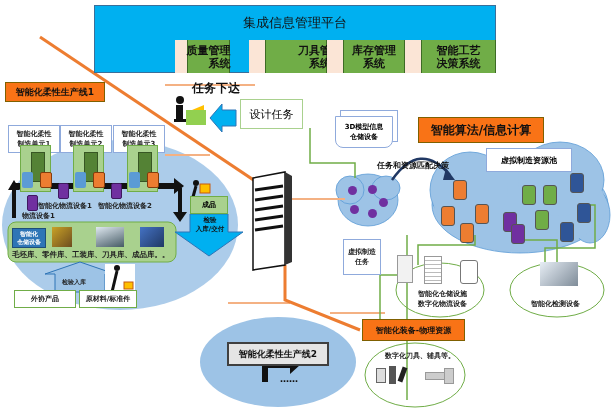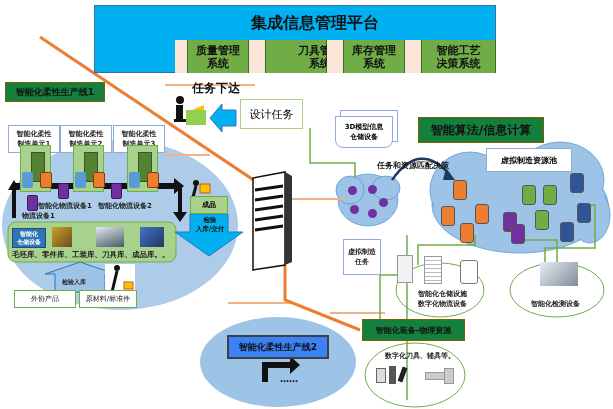--- a/index.html
+++ b/index.html
@@ -1,28 +1,28 @@
 <!DOCTYPE html>
 <html><head>
 <meta charset="utf-8">
 <style>
   html,body{margin:0;padding:0;background:#fff;}
   body{width:613px;height:409px;position:relative;overflow:hidden;font-family:"DejaVu Sans",sans-serif;}
   .abs{position:absolute;}
   svg{position:absolute;left:0;top:0;}
   
   #platform{left:94px;top:5px;width:402px;height:68px;border:1px solid #3a6f9a;background:#00b0f0;box-sizing:border-box;}
-  #platform-title{left:0;top:0;width:100%;height:34px;text-align:center;line-height:34px;font-size:16px;font-weight:bold;color:#111;padding-left:20px;}
+  #platform-title{left:0;top:0;width:100%;height:34px;text-align:center;line-height:34px;font-size:13px;font-weight:normal;color:#111;}
   .sys{top:34px;height:33px;background:#70ad47;border-right:1px solid #3d6b25;border-left:1px solid #3d6b25;box-sizing:border-box;font-size:11px;font-weight:bold;color:#111;display:flex;align-items:center;justify-content:center;text-align:center;line-height:13px;}
   .gap{top:34px;height:33px;background:#fbe5d6;}
-  .yellow-box{background:#15803d;border:1px solid #7f6000;box-sizing:border-box;font-weight:bold;color:#111;display:flex;align-items:center;justify-content:center;}
+  .yellow-box{background:#f97316;border:1px solid #7f6000;box-sizing:border-box;font-weight:bold;color:#111;display:flex;align-items:center;justify-content:center;}
   .bubble{background:#fff;border:1px solid #8faadc;box-sizing:border-box;font-size:7px;font-weight:bold;text-align:center;display:flex;align-items:center;justify-content:center;line-height:10px;color:#222;margin-top:18px;}
   .unit{background:#a9d18e;border:1px solid #70ad47;box-sizing:border-box;}
   .small-label{font-size:7px;font-weight:bold;color:#222;white-space:nowrap;}
-  .green-box{background:#fff;border:1px solid #70ad47;box-sizing:border-box;font-size:7px;font-weight:normal;display:flex;align-items:center;justify-content:center;color:#222;}
+  .green-box{background:#fff;border:1px solid #70ad47;box-sizing:border-box;font-size:7px;font-weight:bold;display:flex;align-items:center;justify-content:center;color:#222;}
   .res{border:1px solid #555;border-radius:3px;box-sizing:border-box;}
 </style>
 </head>
 <body>
 
 <svg width="613" height="409">
 
   <ellipse cx="120" cy="225" rx="118" ry="85" fill="#9dc3e6" opacity="0.85"></ellipse>
 
   <ellipse cx="278" cy="362" rx="78" ry="45" fill="#9dc3e6"></ellipse>
@@ -125,21 +125,21 @@
     <rect x="105" y="264" width="30" height="30" fill="#fff"></rect>
     <circle cx="117" cy="268" r="3" fill="#111"></circle>
     <line x1="117" y1="271" x2="112" y2="292" stroke="#111" stroke-width="3"></line>
     <rect x="124" y="282" width="9" height="7" fill="#ffc000" stroke="#c55a11"></rect>
   </g>
 </svg>
 
 <div id="platform" class="abs">
   <div id="platform-title" class="abs">集成信息管理平台</div>
   <div class="abs gap" style="left:80px;width:12px;"></div>
-  <div class="abs sys" style="left:92px;width:62px;white-space:pre;">质量管理
+  <div class="abs sys" style="left:92px;width:43px;white-space:pre;text-align:right;">质量管理
 系统</div>
   <div class="abs gap" style="left:154px;width:16px;"></div>
   <div class="abs sys" style="left:170px;width:62px;white-space:pre;padding-left:48px;">刀具管理
 系统</div>
   <div class="abs gap" style="left:232px;width:16px;"></div>
   <div class="abs sys" style="left:248px;width:62px;white-space:pre;">库存管理
 系统</div>
   <div class="abs gap" style="left:310px;width:16px;"></div>
   <div class="abs sys" style="left:326px;width:75px;white-space:pre;">智能工艺
 决策系统</div>
@@ -236,14 +236,14 @@
 <div class="abs small-label" style="left:531px;top:299px;">智能化检测设备</div>
 
 <div class="abs yellow-box" style="left:362px;top:319px;width:103px;height:22px;font-size:8px;">智能化装备-物理资源</div>
 <div class="abs small-label" style="left:385px;top:351px;">数字化刀具、辅具等。</div>
 <div class="abs" style="left:376px;top:368px;width:8px;height:13px;border:1px solid #666;background:#ddd;"></div>
 <div class="abs" style="left:389px;top:366px;width:7px;height:18px;background:#555;"></div>
 <div class="abs" style="left:400px;top:367px;width:5px;height:15px;background:#222;transform:rotate(20deg);"></div>
 <div class="abs" style="left:425px;top:372px;width:20px;height:6px;background:#ccc;border:1px solid #999;"></div>
 <div class="abs" style="left:444px;top:368px;width:8px;height:14px;background:#ccc;border:1px solid #999;"></div>
 
-<div class="abs" style="left:227px;top:335px;width:102px;height:24px;background:#3b82f6;border:2px solid #404040;box-sizing:border-box;font-size:9px;font-weight:bold;display:flex;align-items:center;justify-content:center;color:#111;">智能化柔性生产线2</div>
+<div class="abs" style="left:227px;top:342px;width:102px;height:24px;background:#e5e5e5;border:2px solid #404040;box-sizing:border-box;font-size:9px;font-weight:bold;display:flex;align-items:center;justify-content:center;color:#111;">智能化柔性生产线2</div>
 <div class="abs" style="left:280px;top:374px;font-size:9px;font-weight:bold;color:#111;">……</div>
 
 </body></html>

